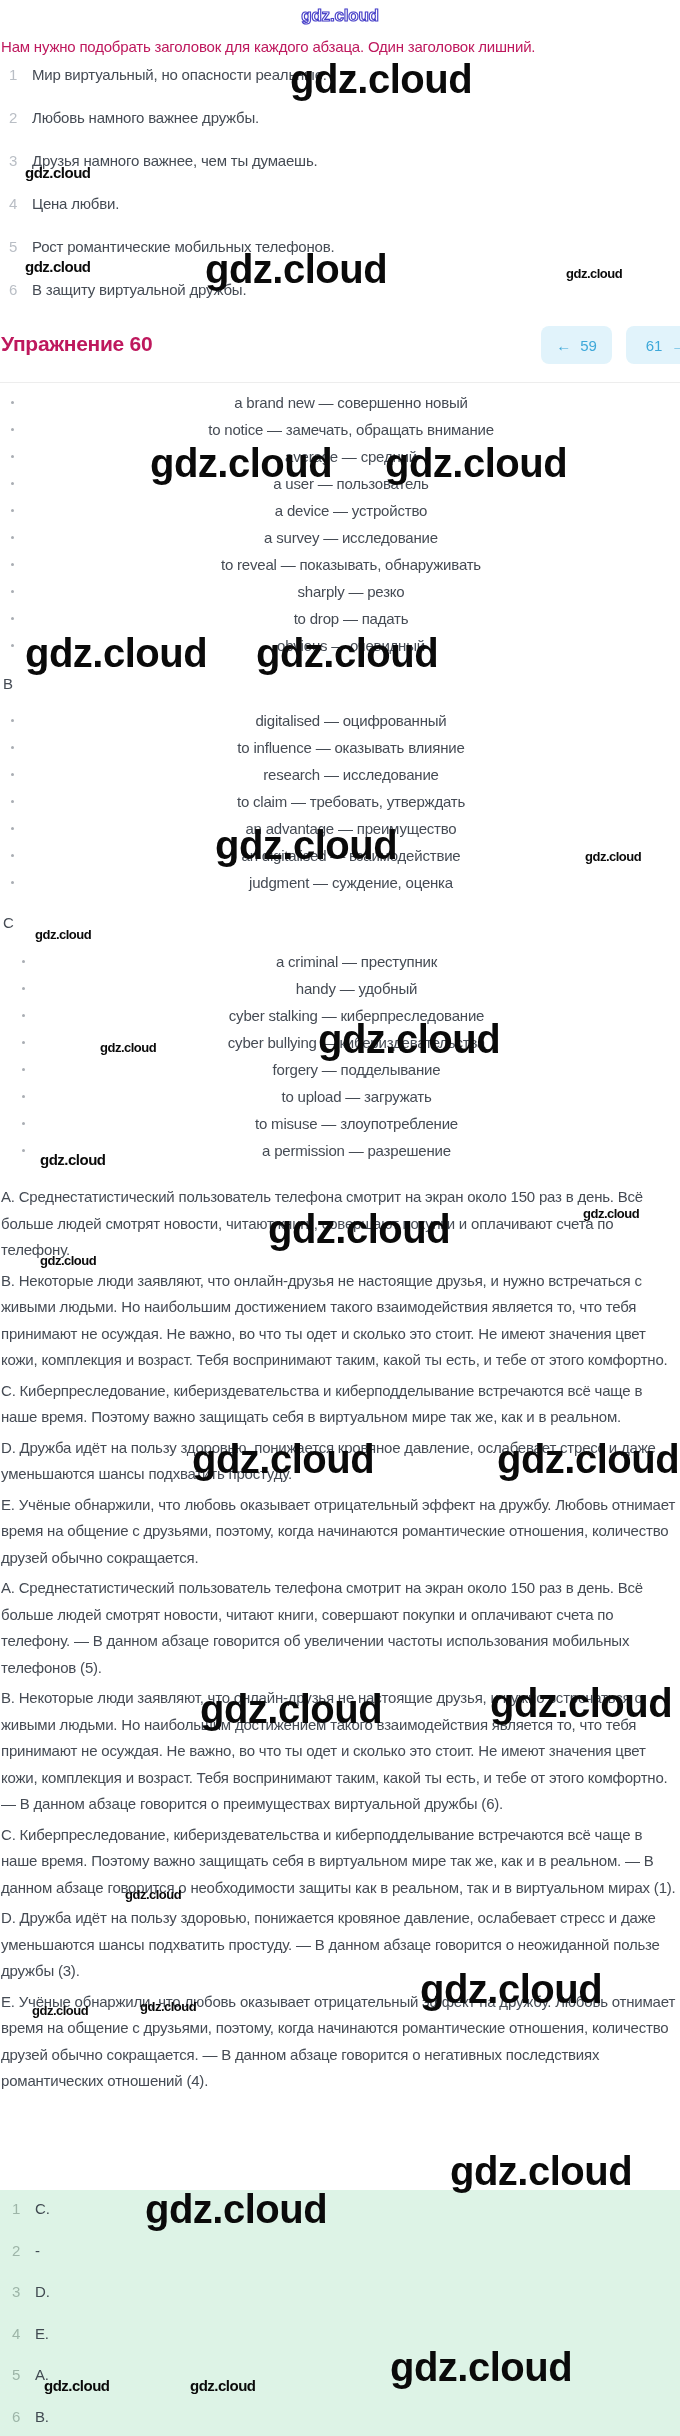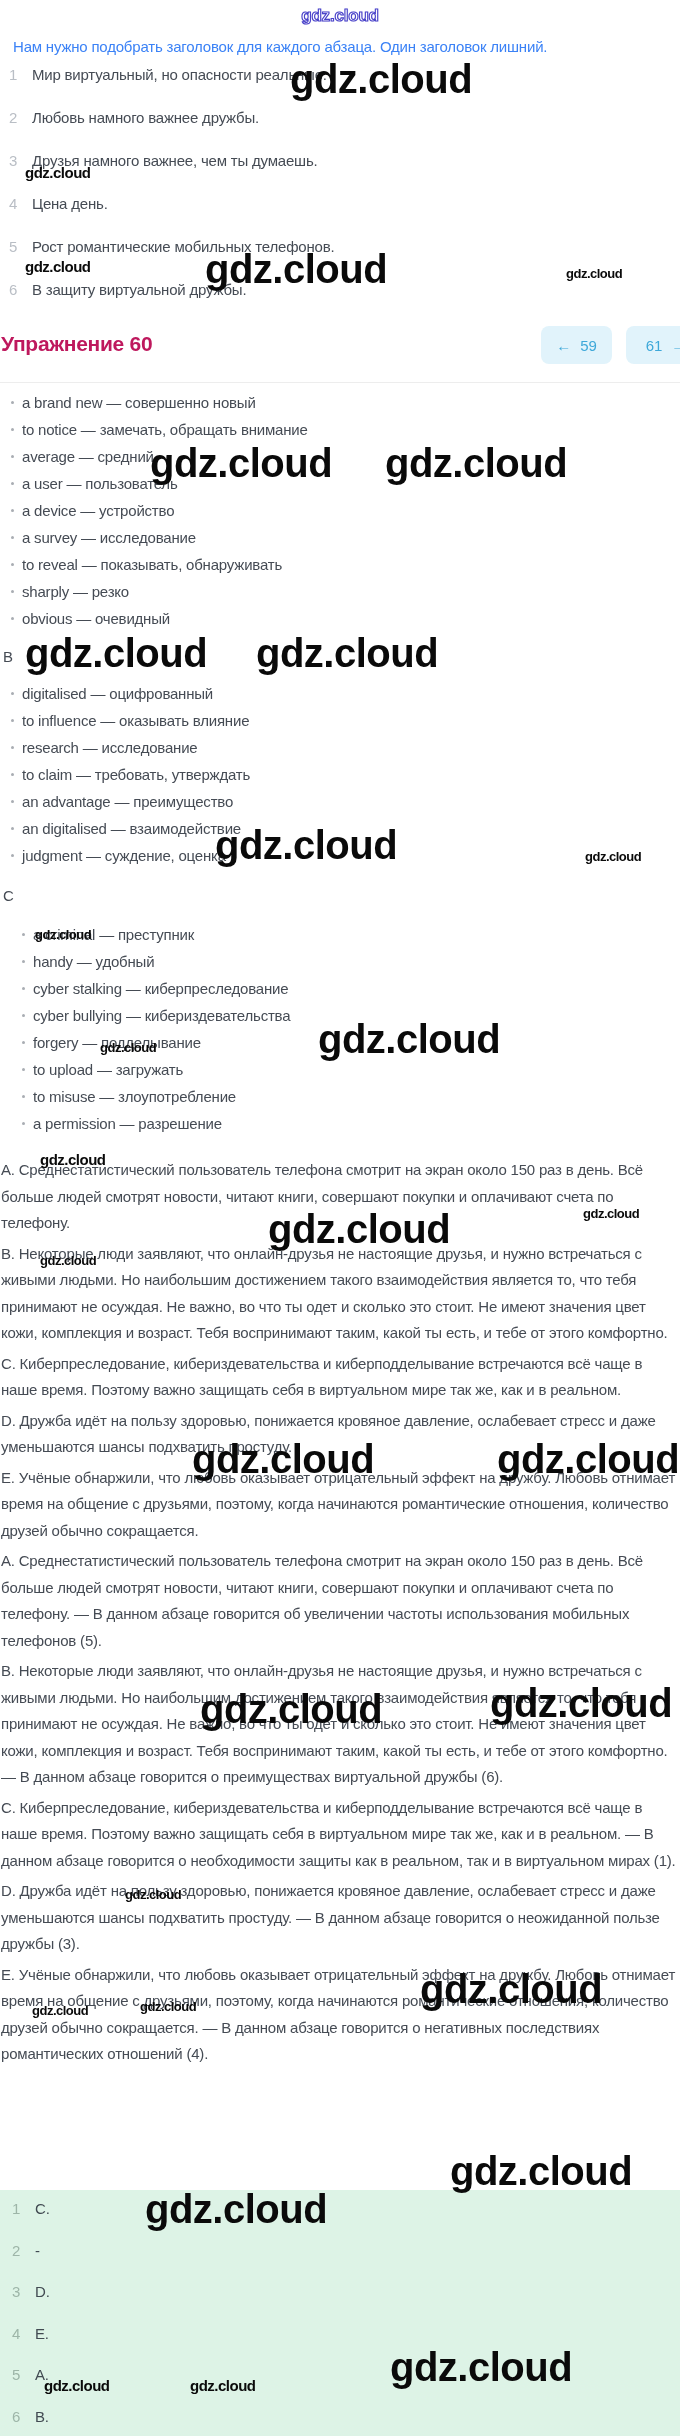--- a/index.html
+++ b/index.html
@@ -23,24 +23,24 @@
     font-weight: bold;
     color: #ffffff;
     -webkit-text-stroke: 1.1px #4a43c9;
     text-shadow: 0 0 1px #4a43c9;
     height: 22px;
   }
 
   
   .task-intro {
     margin-top: 10px;
-    padding-left: 13px;
+    padding-left: 1px;
     font-size: 15px;
     line-height: 18px;
-    color: #3b82f6;
+    color: #be185d;
   }
 
   
   .headings { margin-top: 10px; list-style: none; }
   .headings li {
     height: 43px;
     display: flex;
     align-items: flex-start;
     font-size: 15px;
     line-height: 18px;
@@ -93,20 +93,21 @@
   
   .vocab { list-style: none; }
   .vocab.first { padding-top: 10px; }
   .vocab li {
     position: relative;
     height: 27px;
     padding-left: 22px;
     font-size: 15px;
     line-height: 19px;
     color: #454b54;
+    text-align: center;
   }
   .vocab li::before {
     content: "";
     position: absolute;
     left: 11px; top: 8px;
     width: 3px; height: 3px;
     border-radius: 50%;
     background: #a9adb3;
   }
   .group-label {
@@ -216,21 +217,21 @@
     <li>
       <span class="num">2</span>
       <span class="txt">Любовь намного важнее дружбы.</span>
     </li>
     <li>
       <span class="num">3</span>
       <span class="txt">Друзья намного важнее, чем ты думаешь.</span>
     </li>
     <li>
       <span class="num">4</span>
-      <span class="txt">Цена день.</span>
+      <span class="txt">Цена любви.</span>
     </li>
     <li>
       <span class="num">5</span>
       <span class="txt">Рост романтические мобильных телефонов.</span>
     </li>
     <li>
       <span class="num">6</span>
       <span class="txt">В защиту виртуальной дружбы.</span>
     </li>
   </ol>
@@ -251,20 +252,21 @@
 
   <ul class="vocab first">
     <li>a brand new — совершенно новый</li>
     <li>to notice — замечать, обращать внимание</li>
     <li>average — средний</li>
     <li>a user — пользователь</li>
     <li>a device — устройство</li>
     <li>a survey — исследование</li>
     <li>to reveal — показывать, обнаруживать</li>
     <li>sharply — резко</li>
+    <li>to drop — падать</li>
     <li>obvious — очевидный</li>
   </ul>
 
   <div class="group-label label-b">B</div>
   <ul class="vocab second">
     <li>digitalised — оцифрованный</li>
     <li>to influence — оказывать влияние</li>
     <li>research — исследование</li>
     <li>to claim — требовать, утверждать</li>
     <li>an advantage — преимущество</li>

